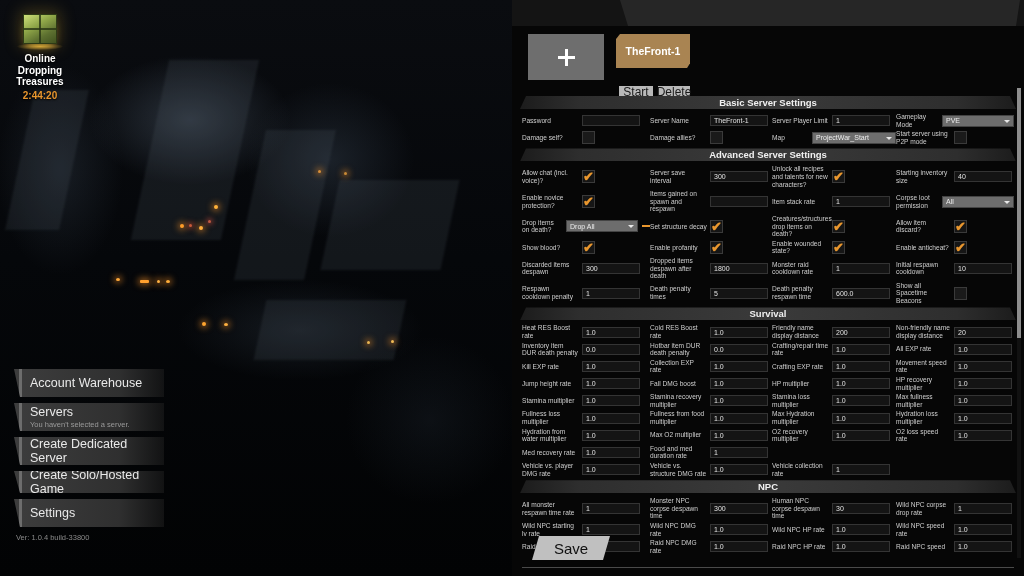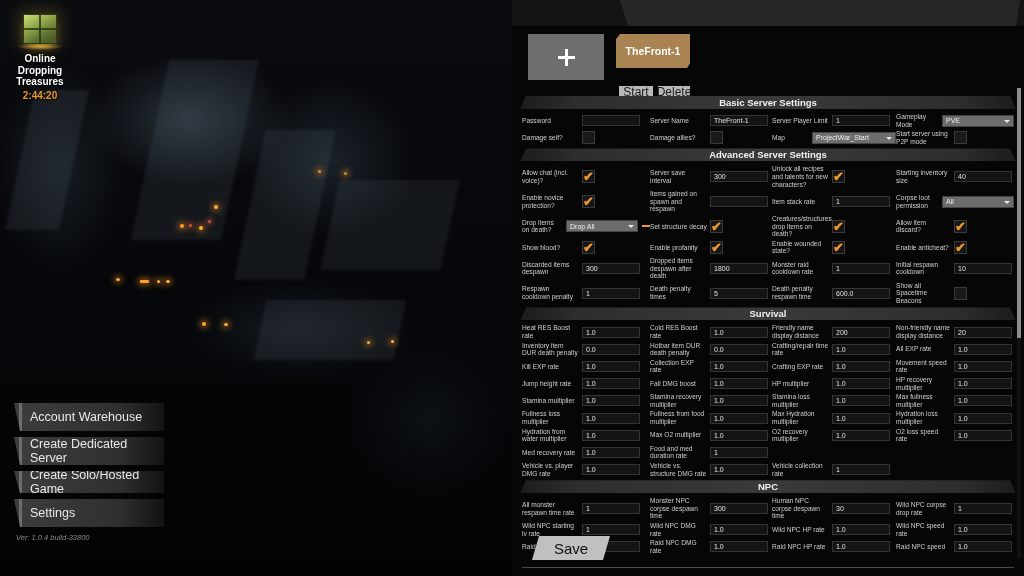--- a/index.html
+++ b/index.html
@@ -73,21 +73,21 @@
     display: flex; flex-direction: column; justify-content: center;
     padding-left: 16px; cursor: pointer;
   }
   .menu-item.tall { height: 22px; }
   .menu-item:before {
     content: ""; position: absolute; left: 5px; top: 0; bottom: 0; width: 3px;
     background: rgba(150,150,150,0.55);
   }
   .menu-item .mtext { color: #e9e9e9; font-size: 12.5px; line-height: 14px; }
   .menu-item .msub { color: #9a9a9a; font-size: 7.5px; line-height: 9px; margin-top: 1px; }
-  #version { color: #8a8a8a; font-size: 7.5px; margin-top: 2px; padding-left: 2px; font-style: italic; }
+  #version { color: #8a8a8a; font-size: 7.5px; margin-top: 2px; padding-left: 2px; }
 
   
   #panel {
     position: absolute; left: 512px; top: 0; width: 512px; height: 576px;
     background: #060606; overflow: hidden;
   }
   
   #tabstrip { position: relative; height: 26px; background: #141414; }
   #tab-mygame {
     position: absolute; left: 8px; top: 0; height: 26px; width: 104px;
@@ -245,20 +245,24 @@
     <div class="label">Treasures</div>
     <div class="timer">2:44:20</div>
   </div>
 
   <div id="menu">
     <div id="menu-items">
         <div class="menu-item">
           <div class="mtext">Account Warehouse</div>
         </div>
         <div class="menu-item">
+          <div class="mtext">Servers</div>
+          <div class="msub">You haven't selected a server.</div>
+        </div>
+        <div class="menu-item">
           <div class="mtext">Create Dedicated Server</div>
         </div>
         <div class="menu-item tall">
           <div class="mtext">Create Solo/Hosted Game</div>
         </div>
         <div class="menu-item">
           <div class="mtext">Settings</div>
         </div>
       </div>
     <div id="version">Ver: 1.0.4 build-33800</div>

